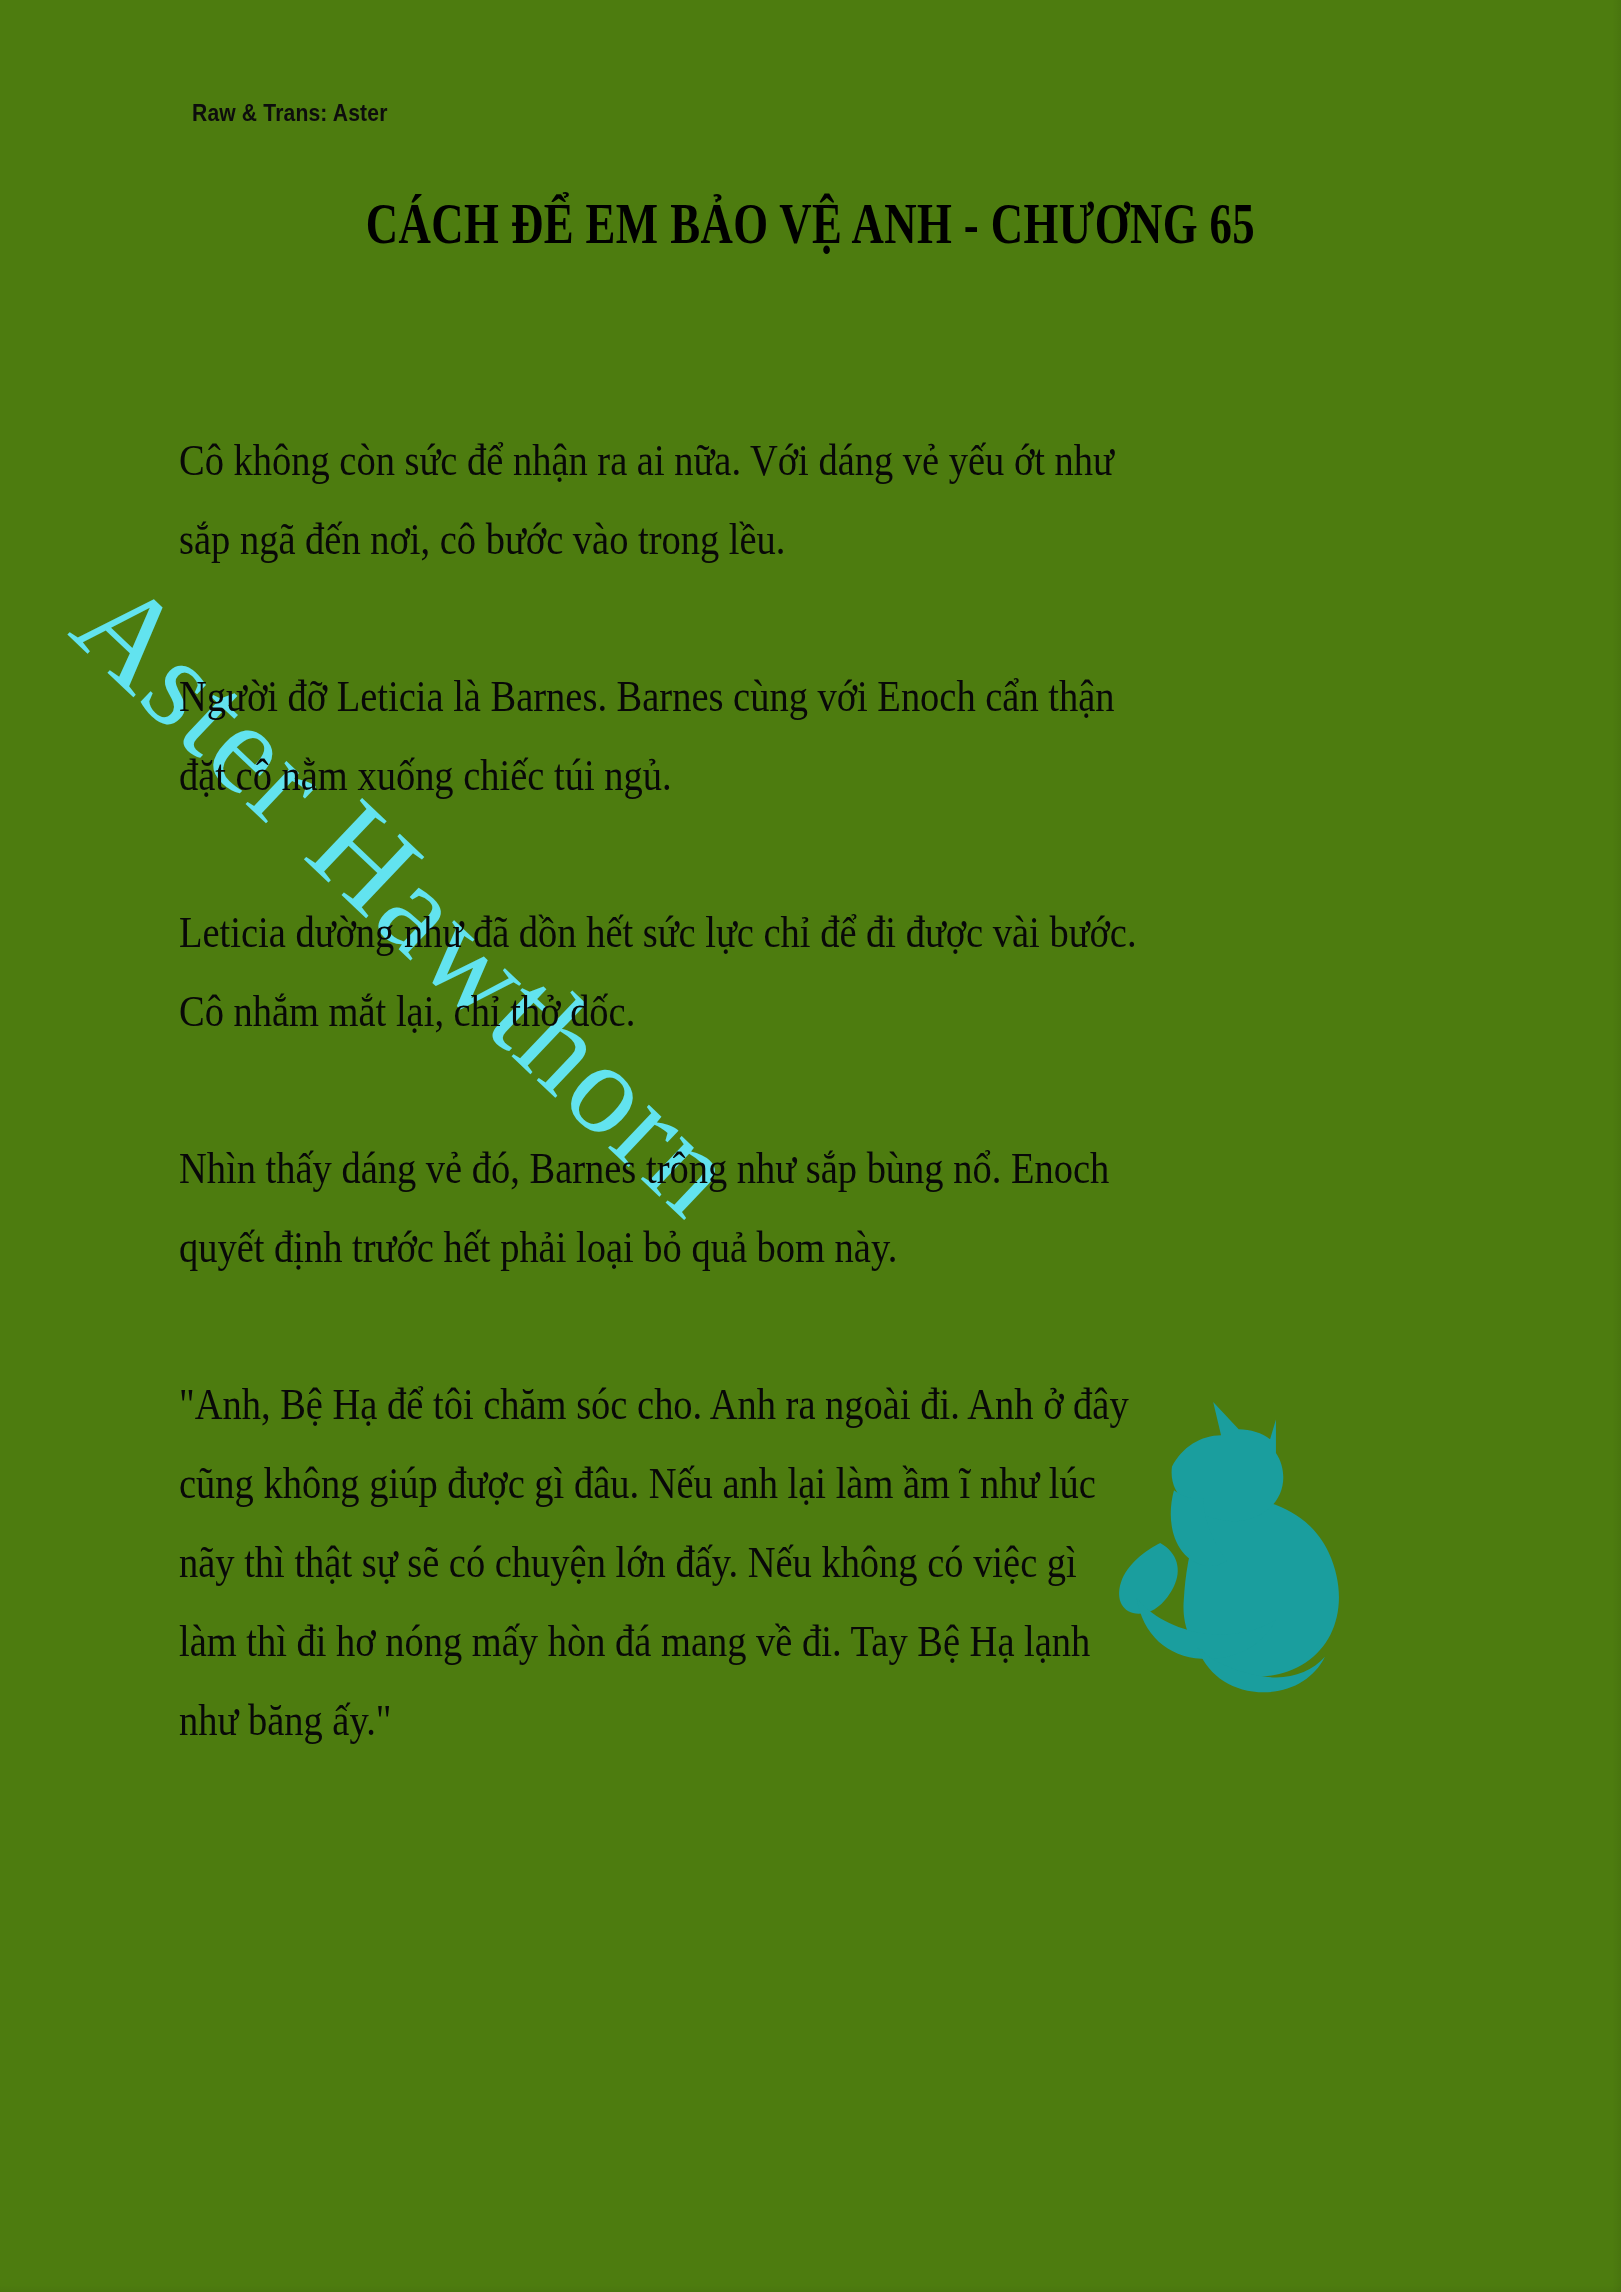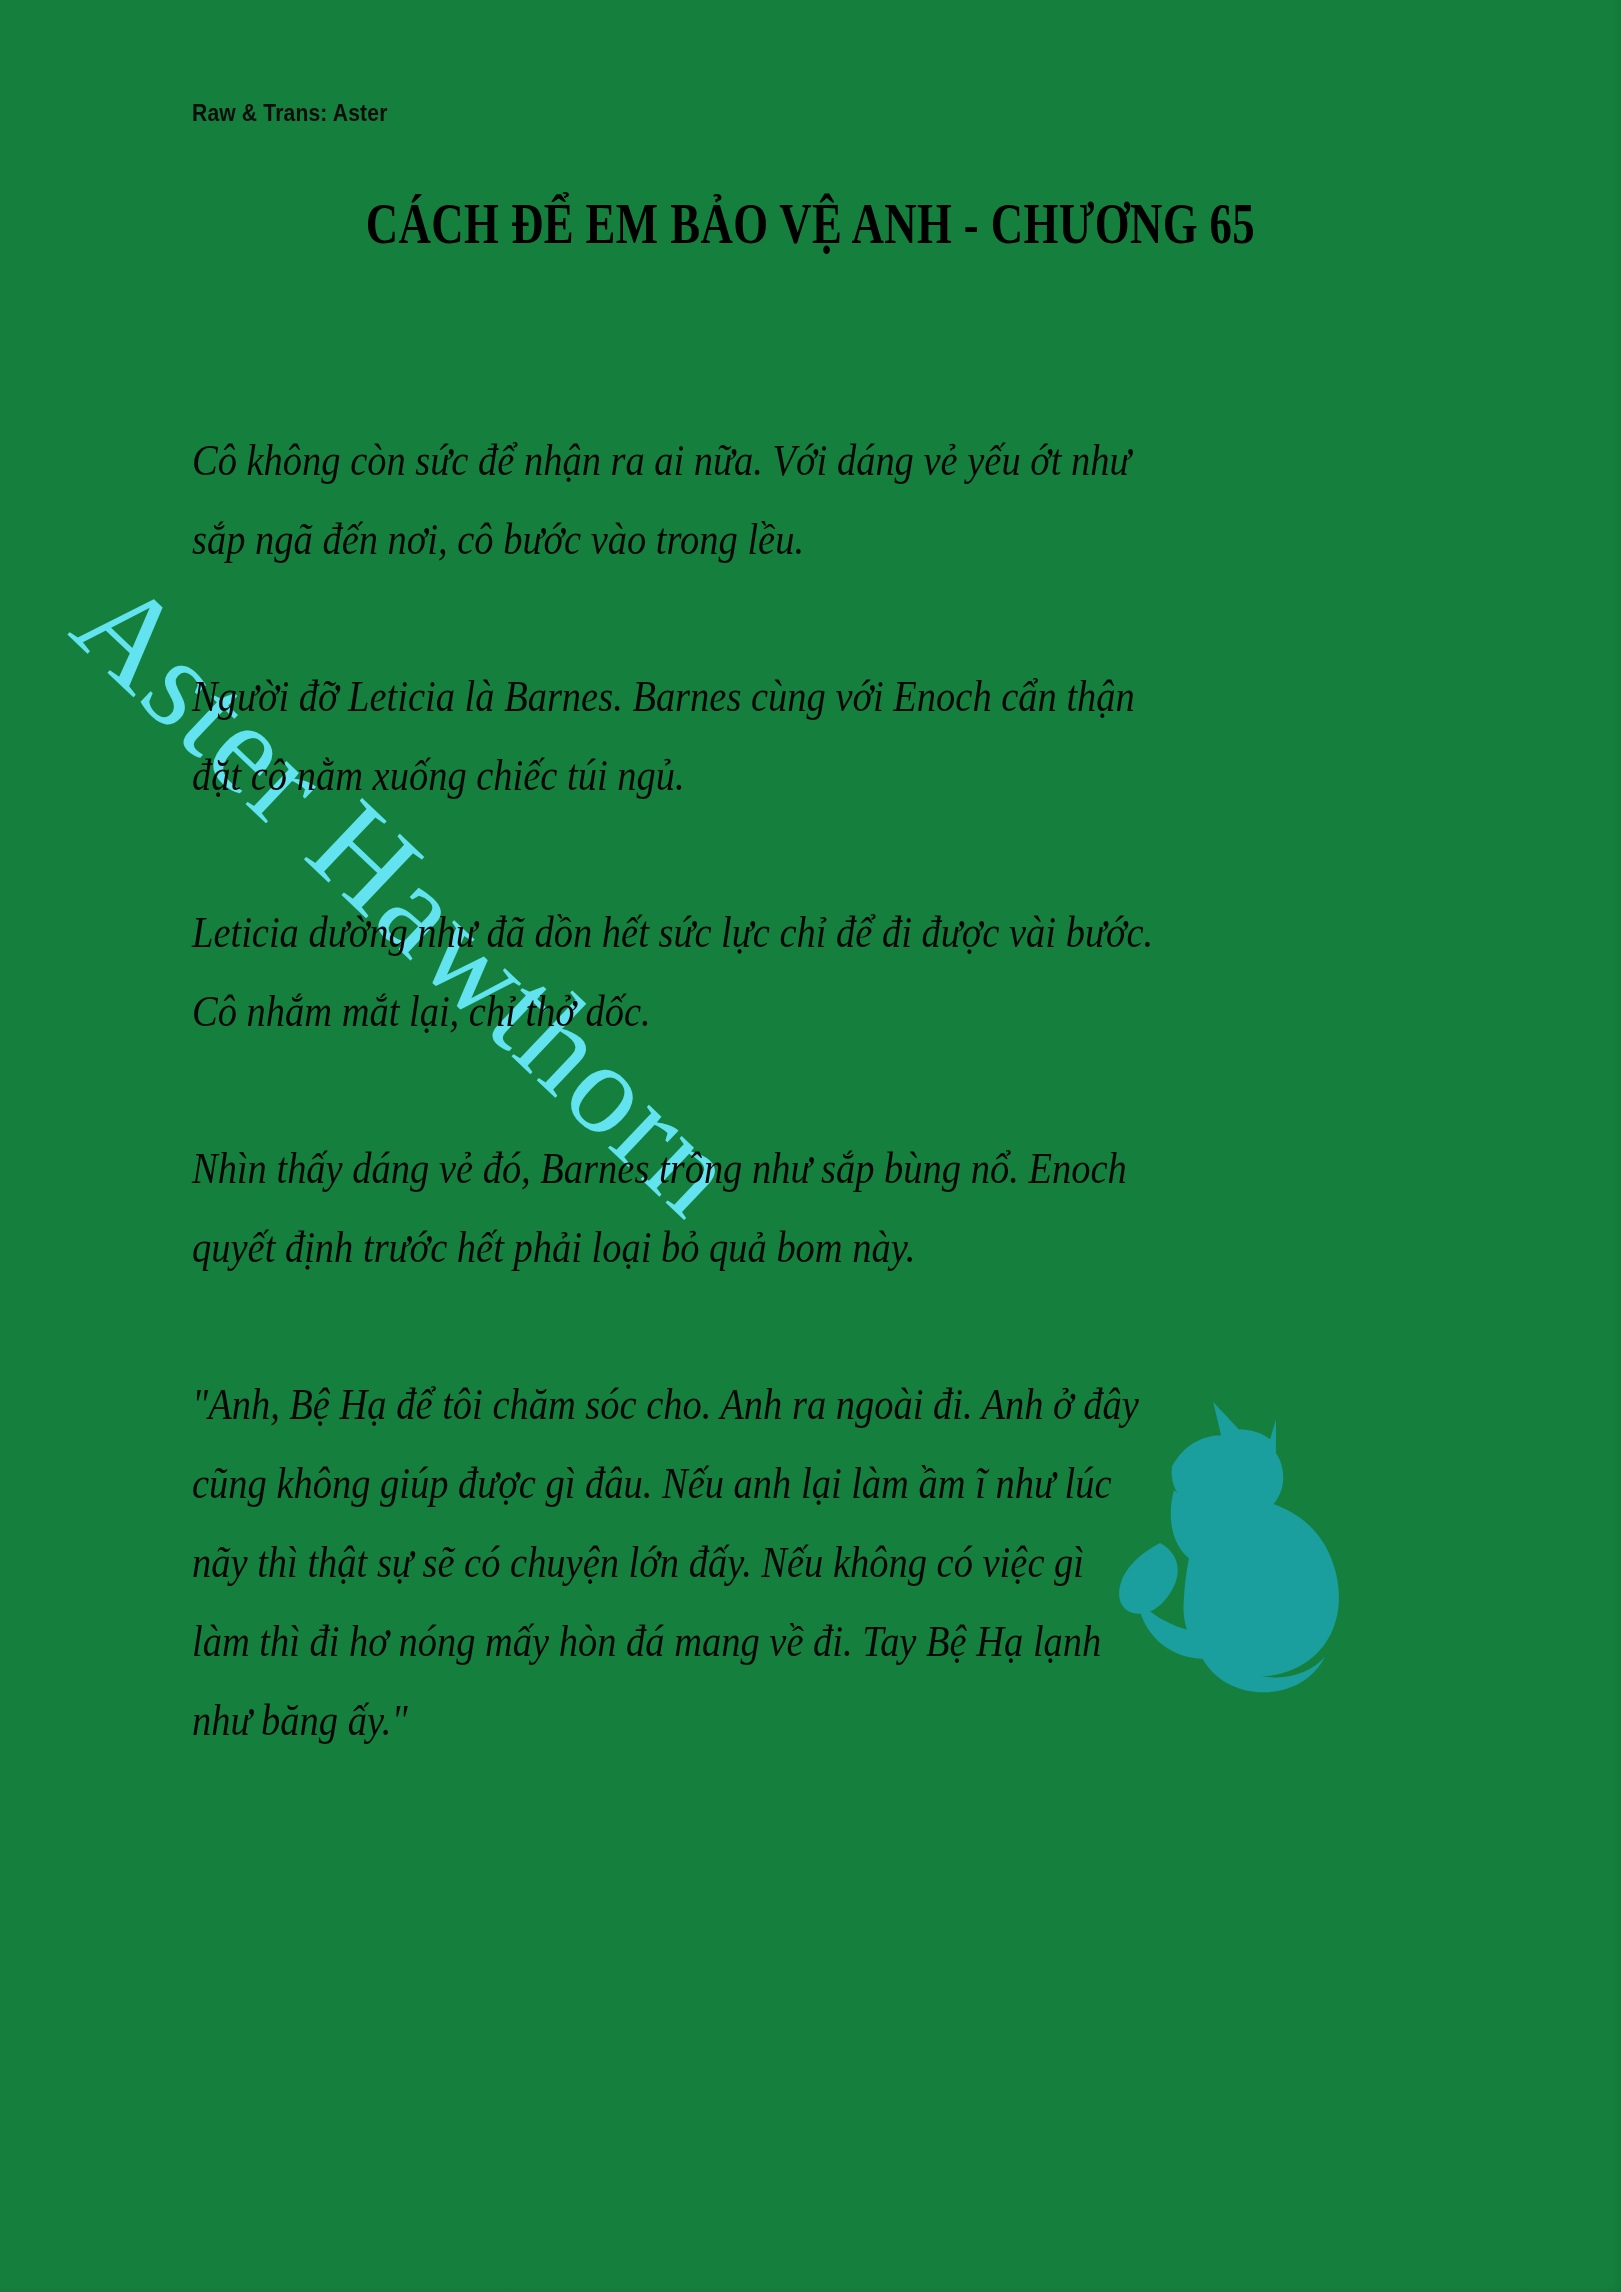--- a/index.html
+++ b/index.html
@@ -12,21 +12,21 @@
     height: 2293px;
     position: relative;
     overflow: hidden;
     font-family: "Liberation Serif", "DejaVu Serif", serif;
   }
 
   
   #page {
     position: absolute;
     inset: 0;
-    background: #15803d;
+    background: #4d7c0f;
     overflow: hidden;
   }
 
   
   #page-edge-right {
     position: absolute;
     top: 0; right: 0;
     width: 8.8px; height: 100%;
     background: linear-gradient(to right, rgba(0,0,0,0.0), rgba(0,0,0,0.055));
     pointer-events: none;
@@ -66,25 +66,24 @@
     font-size: 56px;
     letter-spacing: 0.5px;
     color: #000000;
     transform: scaleX(0.80);
     white-space: nowrap;
   }
 
   
   #body-text {
     position: absolute;
-    left: 192px;
+    left: 179px;
     top: 421px;
     width: 1264px;
     z-index: 4;
-    font-style: italic;
   }
   .para {
     margin: 0 0 78px 0;
     color: #080808;
     font-size: 45px;
     line-height: 79px;
     transform: scaleX(0.855);
     transform-origin: left top;
     width: 1478px; 
   }

